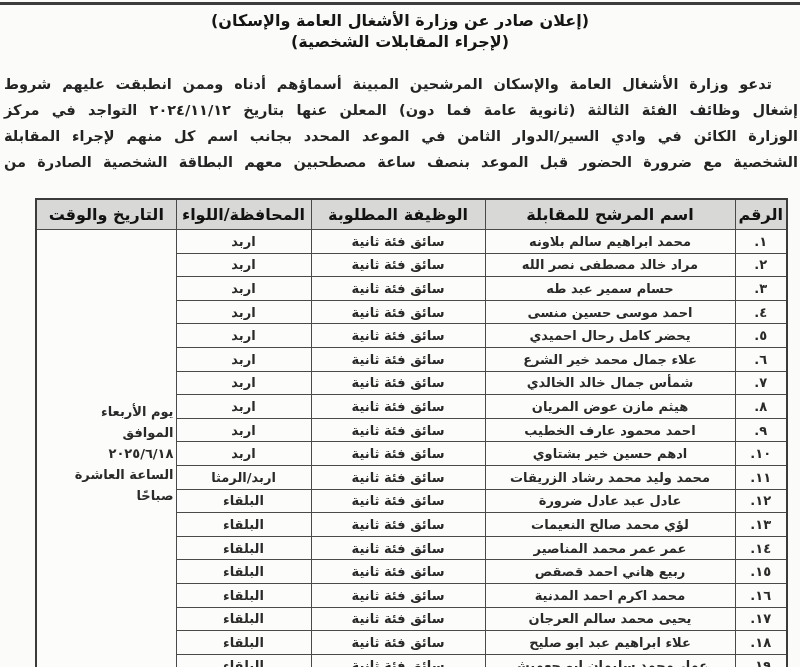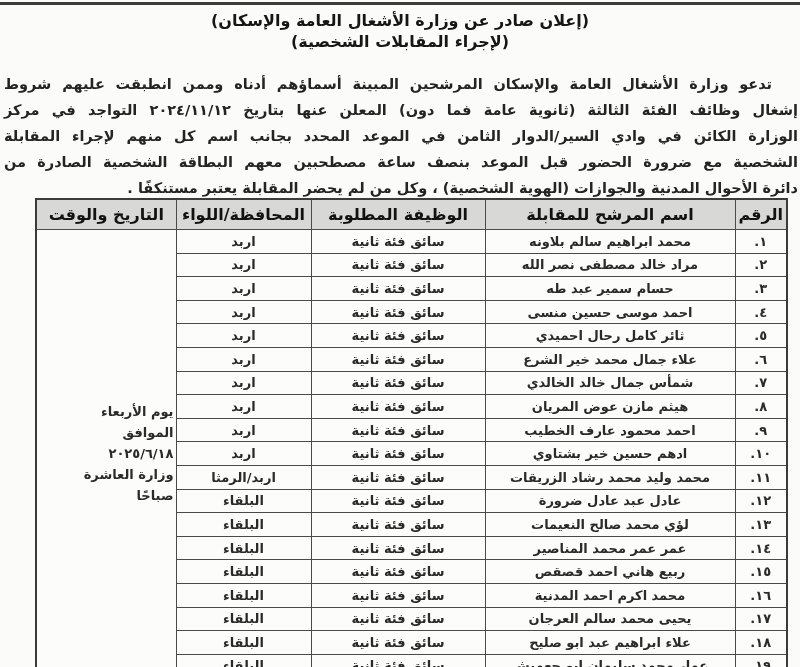--- a/index.html
+++ b/index.html
@@ -83,21 +83,20 @@
   <div class="title-block">
     <div class="title-line">(إعلان صادر عن وزارة الأشغال العامة والإسكان)</div>
     <div class="title-line">(لإجراء المقابلات الشخصية)</div>
   </div>
 
   <div class="intro">
     <div class="para-line first">تدعو وزارة الأشغال العامة والإسكان المرشحين المبينة أسماؤهم أدناه وممن انطبقت عليهم شروط</div>
     <div class="para-line">إشغال وظائف الفئة الثالثة (ثانوية عامة فما دون) المعلن عنها بتاريخ ٢٠٢٤/١١/١٢ التواجد في مركز</div>
     <div class="para-line">الوزارة الكائن في وادي السير/الدوار الثامن في الموعد المحدد بجانب اسم كل منهم لإجراء المقابلة</div>
     <div class="para-line">الشخصية مع ضرورة الحضور قبل الموعد بنصف ساعة مصطحبين معهم البطاقة الشخصية الصادرة من</div>
-    <div class="para-line last">دائرة الأحوال المدنية والجوازات (الهوية الشخصية) ، وكل من لم يحضر المقابلة يعتبر مستنكفًا .</div>
   </div>
 
   <table class="main">
     <colgroup>
       <col class="c-num">
       <col class="c-name">
       <col class="c-job">
       <col class="c-gov">
       <col class="c-date">
     </colgroup>
@@ -113,21 +112,21 @@
     <tbody>
         <tr>
           <td class="c-num">١.</td>
           <td class="c-name">محمد ابراهيم سالم بلاونه</td>
           <td class="c-job">سائق فئة ثانية</td>
           <td class="c-gov">اربد</td>
           <td class="c-date" rowspan="19">
             <div class="dt-line">يوم الأربعاء</div>
             <div class="dt-line">الموافق</div>
             <div class="dt-line">٢٠٢٥/٦/١٨</div>
-            <div class="dt-line">وزارة العاشرة</div>
+            <div class="dt-line">الساعة العاشرة</div>
             <div class="dt-line">صباحًا</div>
           </td>
         </tr>
         <tr>
           <td class="c-num">٢.</td>
           <td class="c-name">مراد خالد مصطفى نصر الله</td>
           <td class="c-job">سائق فئة ثانية</td>
           <td class="c-gov">اربد</td>
         </tr>
         <tr>
@@ -137,21 +136,21 @@
           <td class="c-gov">اربد</td>
         </tr>
         <tr>
           <td class="c-num">٤.</td>
           <td class="c-name">احمد موسى حسين منسى</td>
           <td class="c-job">سائق فئة ثانية</td>
           <td class="c-gov">اربد</td>
         </tr>
         <tr>
           <td class="c-num">٥.</td>
-          <td class="c-name">ثائر كامل رحال احميدي</td>
+          <td class="c-name">يحضر كامل رحال احميدي</td>
           <td class="c-job">سائق فئة ثانية</td>
           <td class="c-gov">اربد</td>
         </tr>
         <tr>
           <td class="c-num">٦.</td>
           <td class="c-name">علاء جمال محمد خير الشرع</td>
           <td class="c-job">سائق فئة ثانية</td>
           <td class="c-gov">اربد</td>
         </tr>
         <tr>

